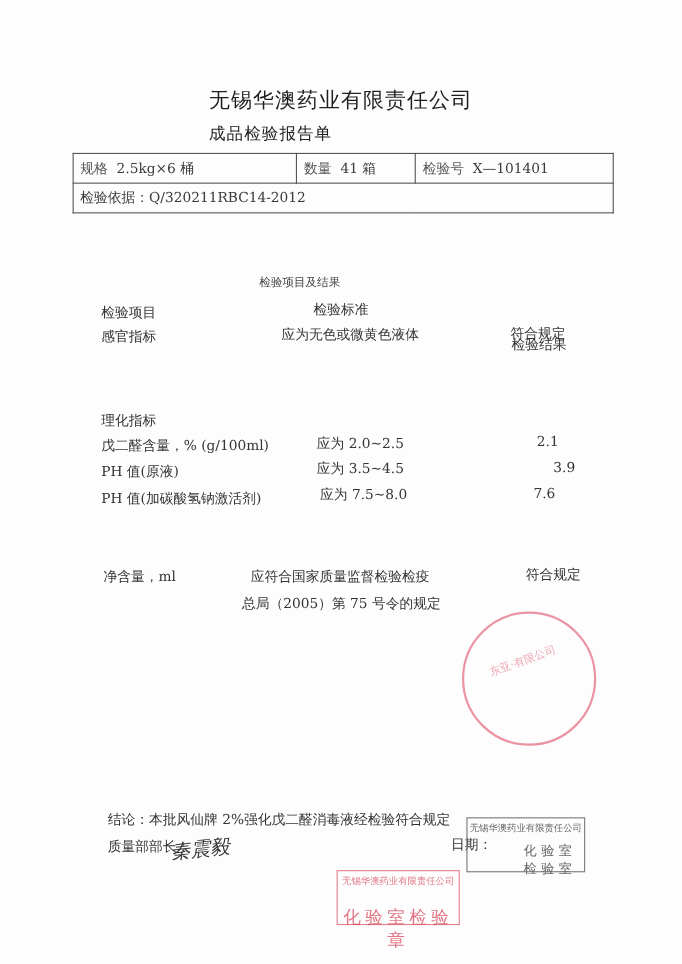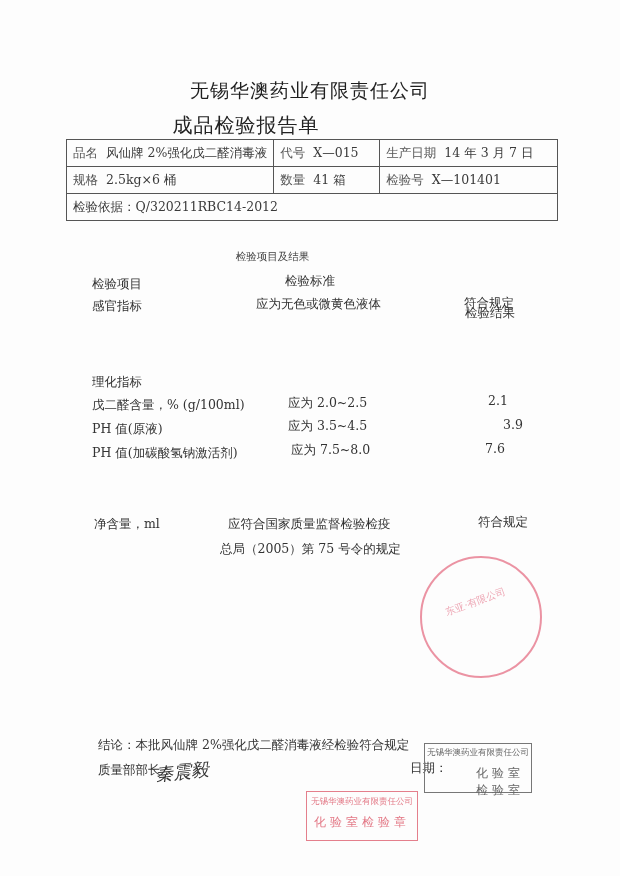--- a/index.html
+++ b/index.html
@@ -4,21 +4,21 @@
 <style>
   html, body { margin: 0; padding: 0; }
   body {
     width: 620px; height: 876px; position: relative; overflow: hidden;
     background: #fdfdfd;
     font-family: "DejaVu Serif", "Liberation Serif", serif;
     color: #2a2a2a;
   }
   .abs { position: absolute; white-space: nowrap; }
   .company { left: 0; width: 620px; top: 78px; text-align: center; font-size: 19px; letter-spacing: 1px; color: #1e1e1e; }
-  .doc-title { left: 0; width: 492px; top: 112px; text-align: center; font-size: 20px; letter-spacing: 1px; color: #222; }
+  .doc-title { left: 0; width: 492px; top: 112px; text-align: center; font-size: 15px; letter-spacing: 1px; color: #222; }
 
   table.info {
     position: absolute; left: 66px; top: 139px; width: 492px;
     border-collapse: collapse; font-size: 12.5px; color: #3a3a3a;
   }
   table.info td {
     border: 1px solid #555; height: 26px; padding: 0 6px; vertical-align: middle; white-space: nowrap;
   }
   .lbl { color: #555; margin-right: 8px; }
 
@@ -33,21 +33,21 @@
     position: absolute; left: 0; top: 0; right: 0; bottom: 0;
     color: rgba(220, 60, 90, 0.45); font-size: 10px; text-align: center;
     padding-top: 36px; line-height: 14px; transform: rotate(-20deg);
   }
   .stamp-box-red {
     position: absolute; left: 306px; top: 791px; width: 110px; height: 48px;
     border: 1.5px solid rgba(215, 60, 80, 0.65);
     color: rgba(215, 60, 80, 0.7); text-align: center; font-size: 9px;
   }
   .stamp-box-red .l1 { margin-top: 4px; font-size: 8.5px; }
-  .stamp-box-red .l2 { margin-top: 6px; font-size: 12px; letter-spacing: 4px; }
+  .stamp-box-red .l2 { margin-top: 16px; font-size: 16px; letter-spacing: 4px; }
   .stamp-box-gray {
     position: absolute; left: 424px; top: 743px; width: 106px; height: 48px;
     border: 1.5px solid #777; color: #666; text-align: center; font-size: 9px;
   }
   .stamp-box-gray .l1 { margin-top: 3px; font-size: 8.5px; }
   .stamp-box-gray .l2 { margin-top: 6px; font-size: 12px; letter-spacing: 4px; margin-left: 44px; }
   .signature {
     position: absolute; left: 155px; top: 760px; font-size: 18px; font-style: italic;
     color: #333; transform: rotate(-6deg);
   }
@@ -58,31 +58,20 @@
 <div class="abs company">无锡华澳药业有限责任公司</div>
 <div class="abs doc-title">成品检验报告单</div>
 
 <table class="info">
   <colgroup>
       <col style="width:204px">
       <col style="width:108px">
       <col style="width:180px">
     </colgroup>
   <tbody>
-      <tr>
-    <td>
-      <span class="lbl">品名</span><span>风仙牌 2%强化戊二醛消毒液</span>
-    </td>
-    <td>
-      <span class="lbl">代号</span><span>X—015</span>
-    </td>
-    <td>
-      <span class="lbl">生产日期</span><span>14 年 3 月 7 日</span>
-    </td>
-  </tr>
   <tr>
     <td>
       <span class="lbl">规格</span><span>2.5kg×6 桶</span>
     </td>
     <td>
       <span class="lbl">数量</span><span>41 箱</span>
     </td>
     <td>
       <span class="lbl">检验号</span><span>X—101401</span>
     </td>

